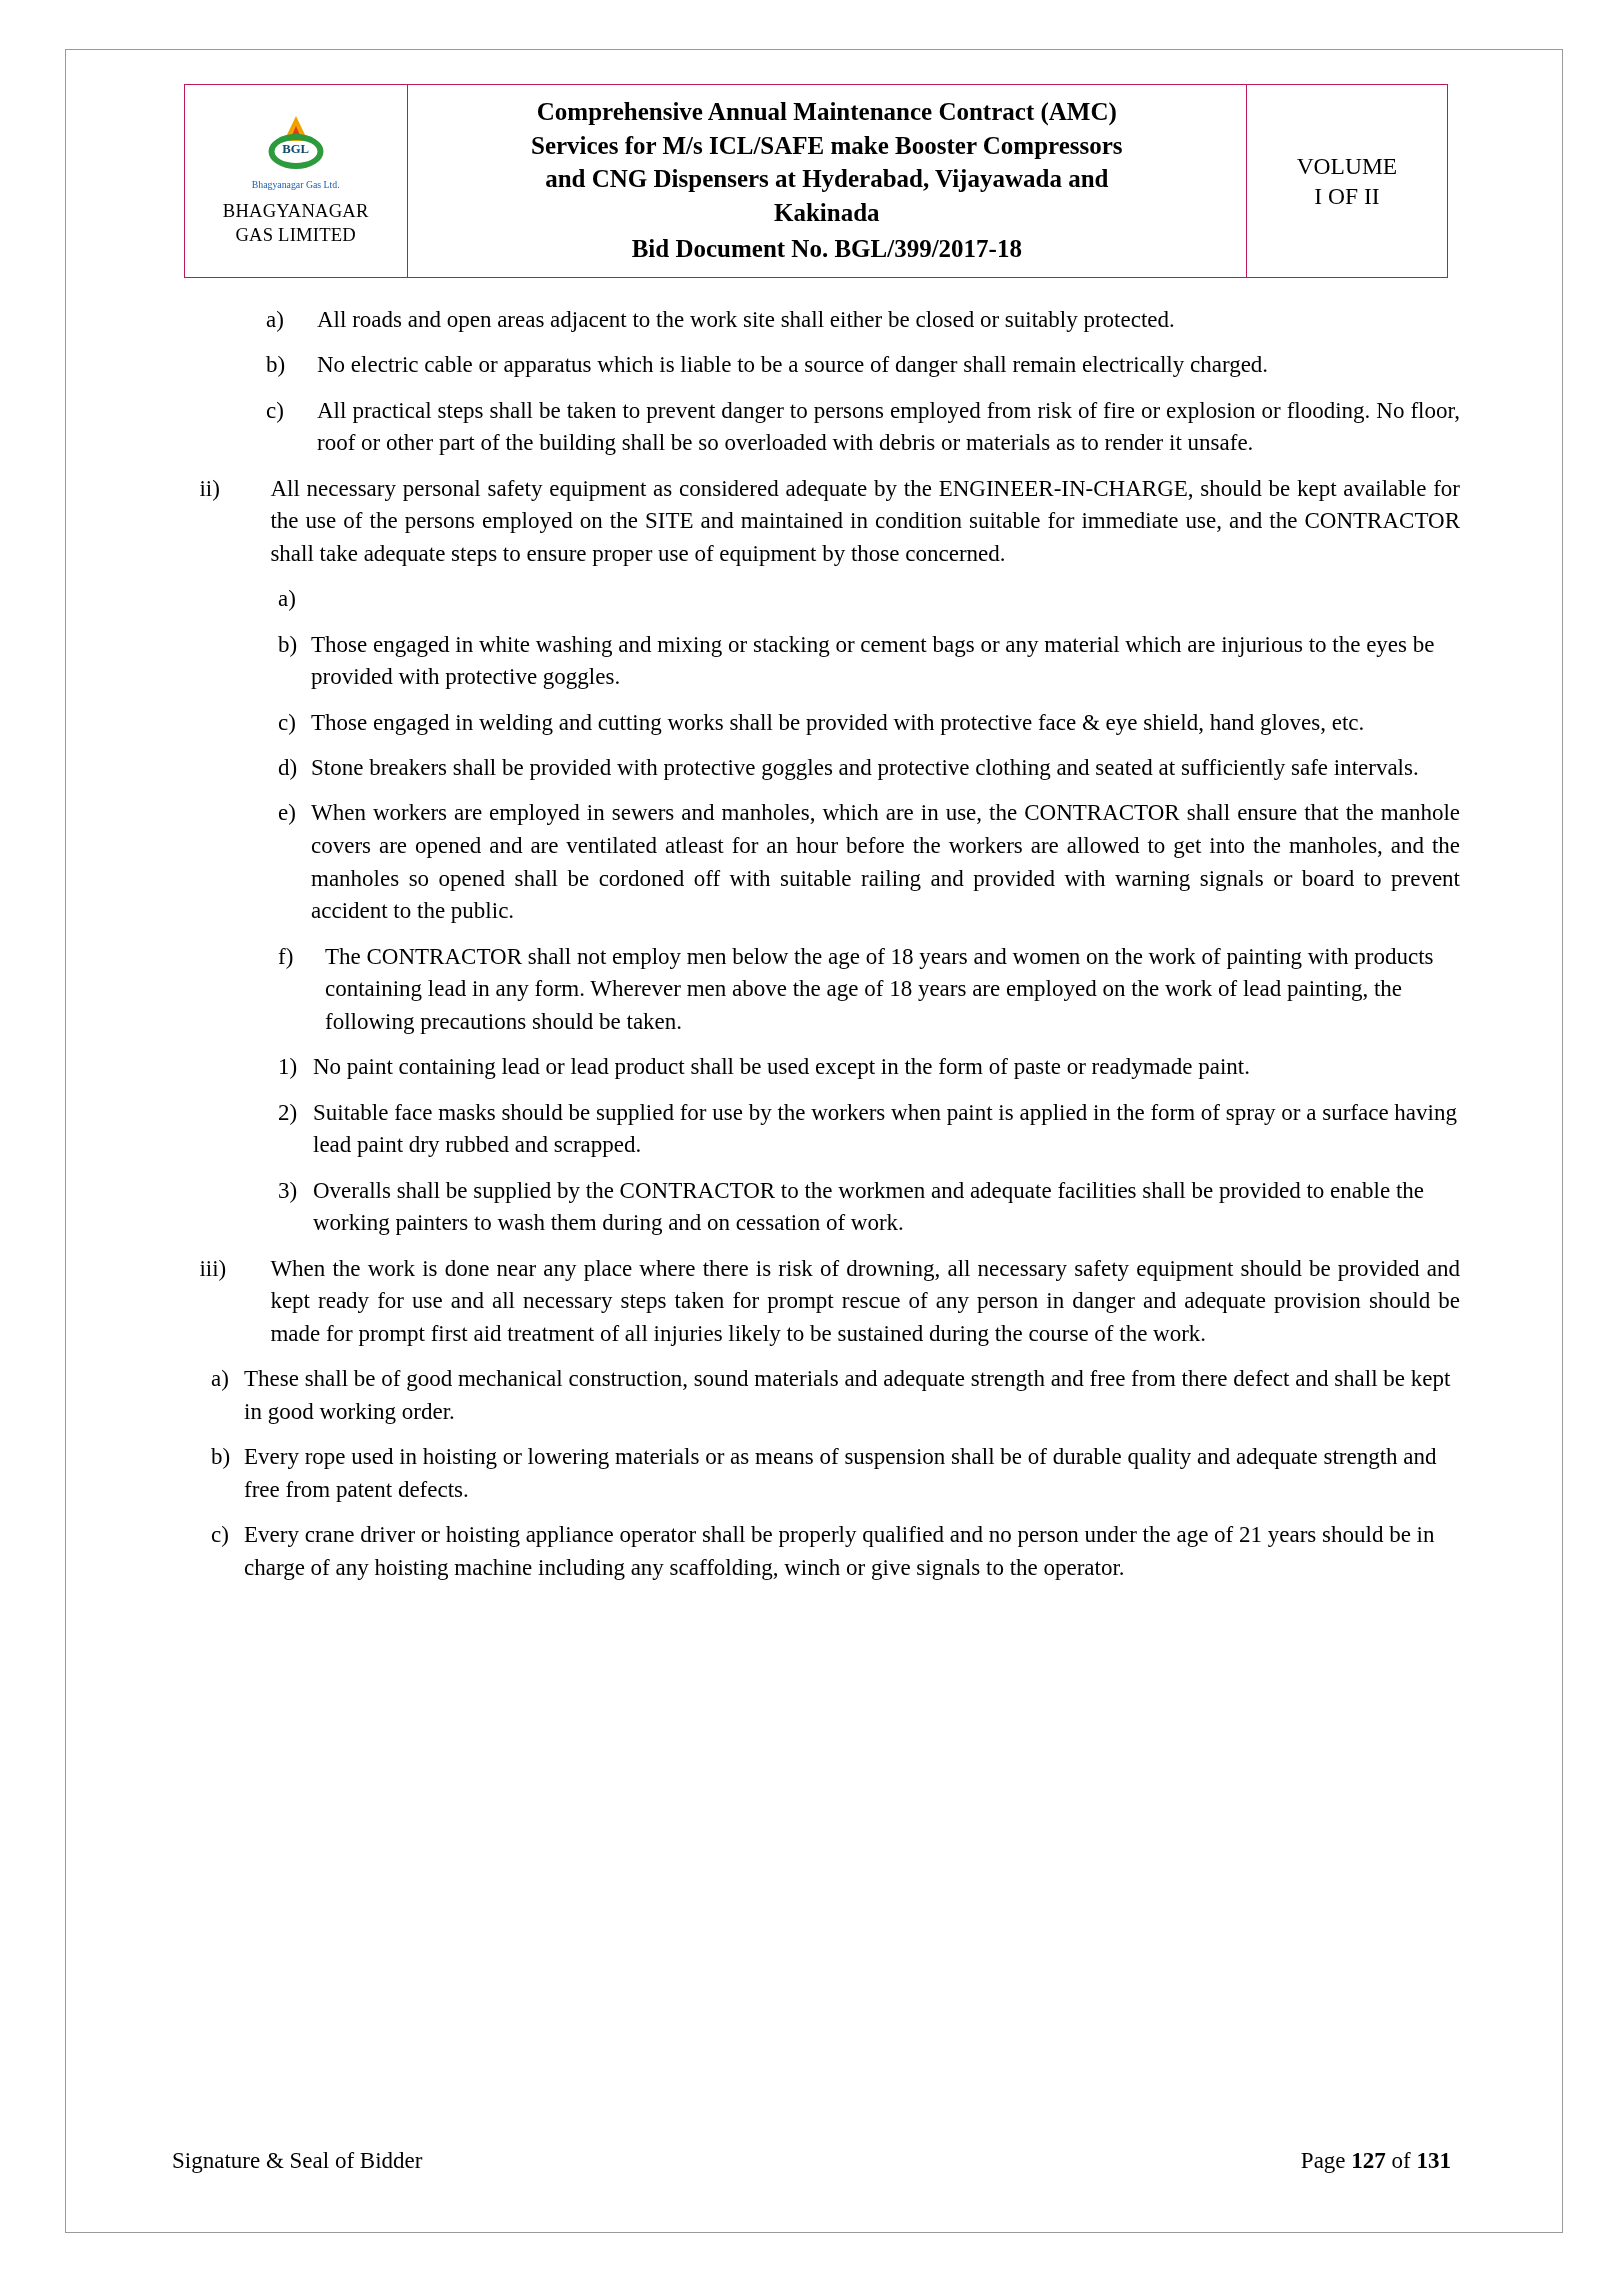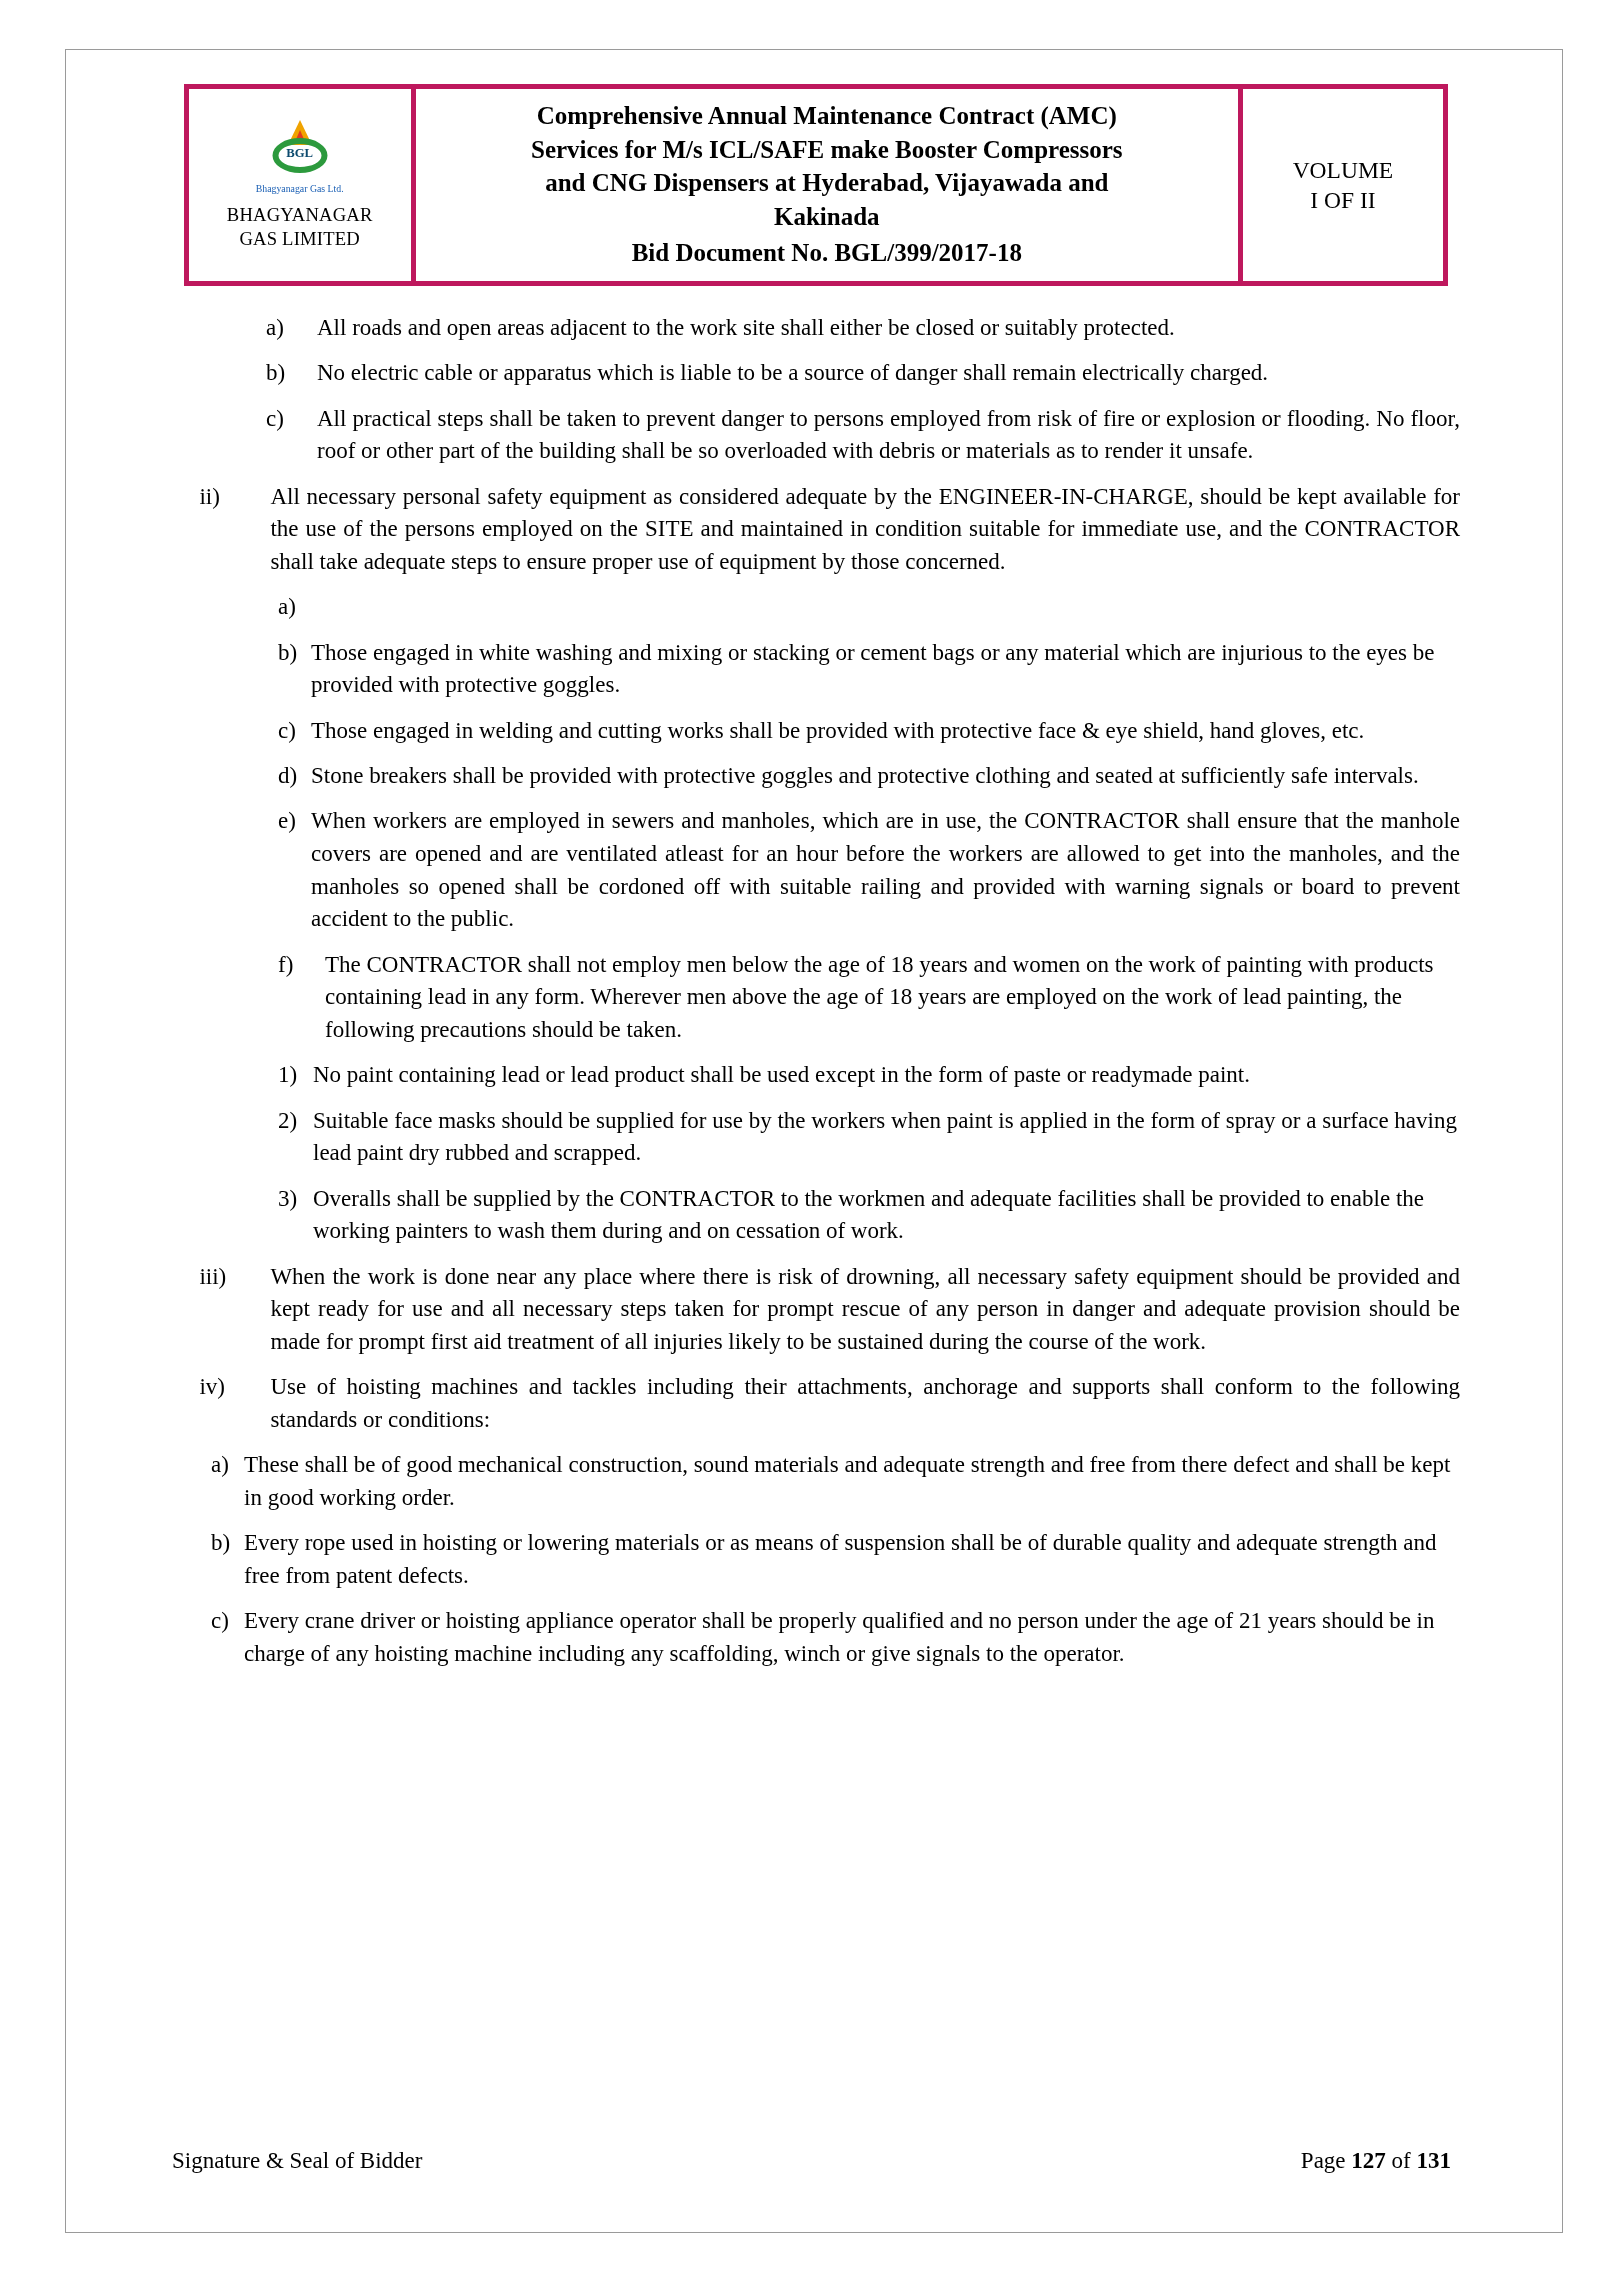--- a/index.html
+++ b/index.html
@@ -35,21 +35,21 @@
   }
 
   
   .hdr {
     width: 1264px;
     border-collapse: collapse;
     table-layout: fixed;
     margin-left: 11.8px;
   }
   .hdr td {
-    border: 5px solid #be185d;
+    border: 1px solid #be185d;
     vertical-align: middle;
     padding: 0;
   }
   .hdr .logo-cell {
     width: 214px;
     text-align: center;
     padding: 7.8px 3.9px 9.8px 3.9px;
   }
   .hdr .title-cell {
     padding: 9.8px 13.7px 11.8px 13.7px;
@@ -292,24 +292,20 @@
       <div class="row lvl-num">
         <div class="mark">3)</div>
         <div class="txt nojust">Overalls shall be supplied by the CONTRACTOR to the workmen and adequate facilities shall be provided to enable the working painters to wash them during and on cessation of work.</div>
       </div>
 
       <div class="row lvl-roman">
         <div class="mark">iii)</div>
         <div class="txt">When the work is done near any place where there is risk of drowning, all necessary safety equipment should be provided and kept ready for use and all necessary steps taken for prompt rescue of any person in danger and adequate provision should be made for prompt first aid treatment of all injuries likely to be sustained during the course of the work.</div>
       </div>
 
-      <div class="row lvl-roman">
-        <div class="mark">iv)</div>
-        <div class="txt">Use of hoisting machines and tackles including their attachments, anchorage and supports shall conform to the following standards or conditions:</div>
-      </div>
 
       <div class="row lvl-low">
         <div class="mark">a)</div>
         <div class="txt nojust">These shall be of good mechanical construction, sound materials and adequate strength and free from there defect and shall be kept in good working order.</div>
       </div>
 
       <div class="row lvl-low">
         <div class="mark">b)</div>
         <div class="txt nojust">Every rope used in hoisting or lowering materials or as means of suspension shall be of durable quality and adequate strength and free from patent defects.</div>
       </div>

